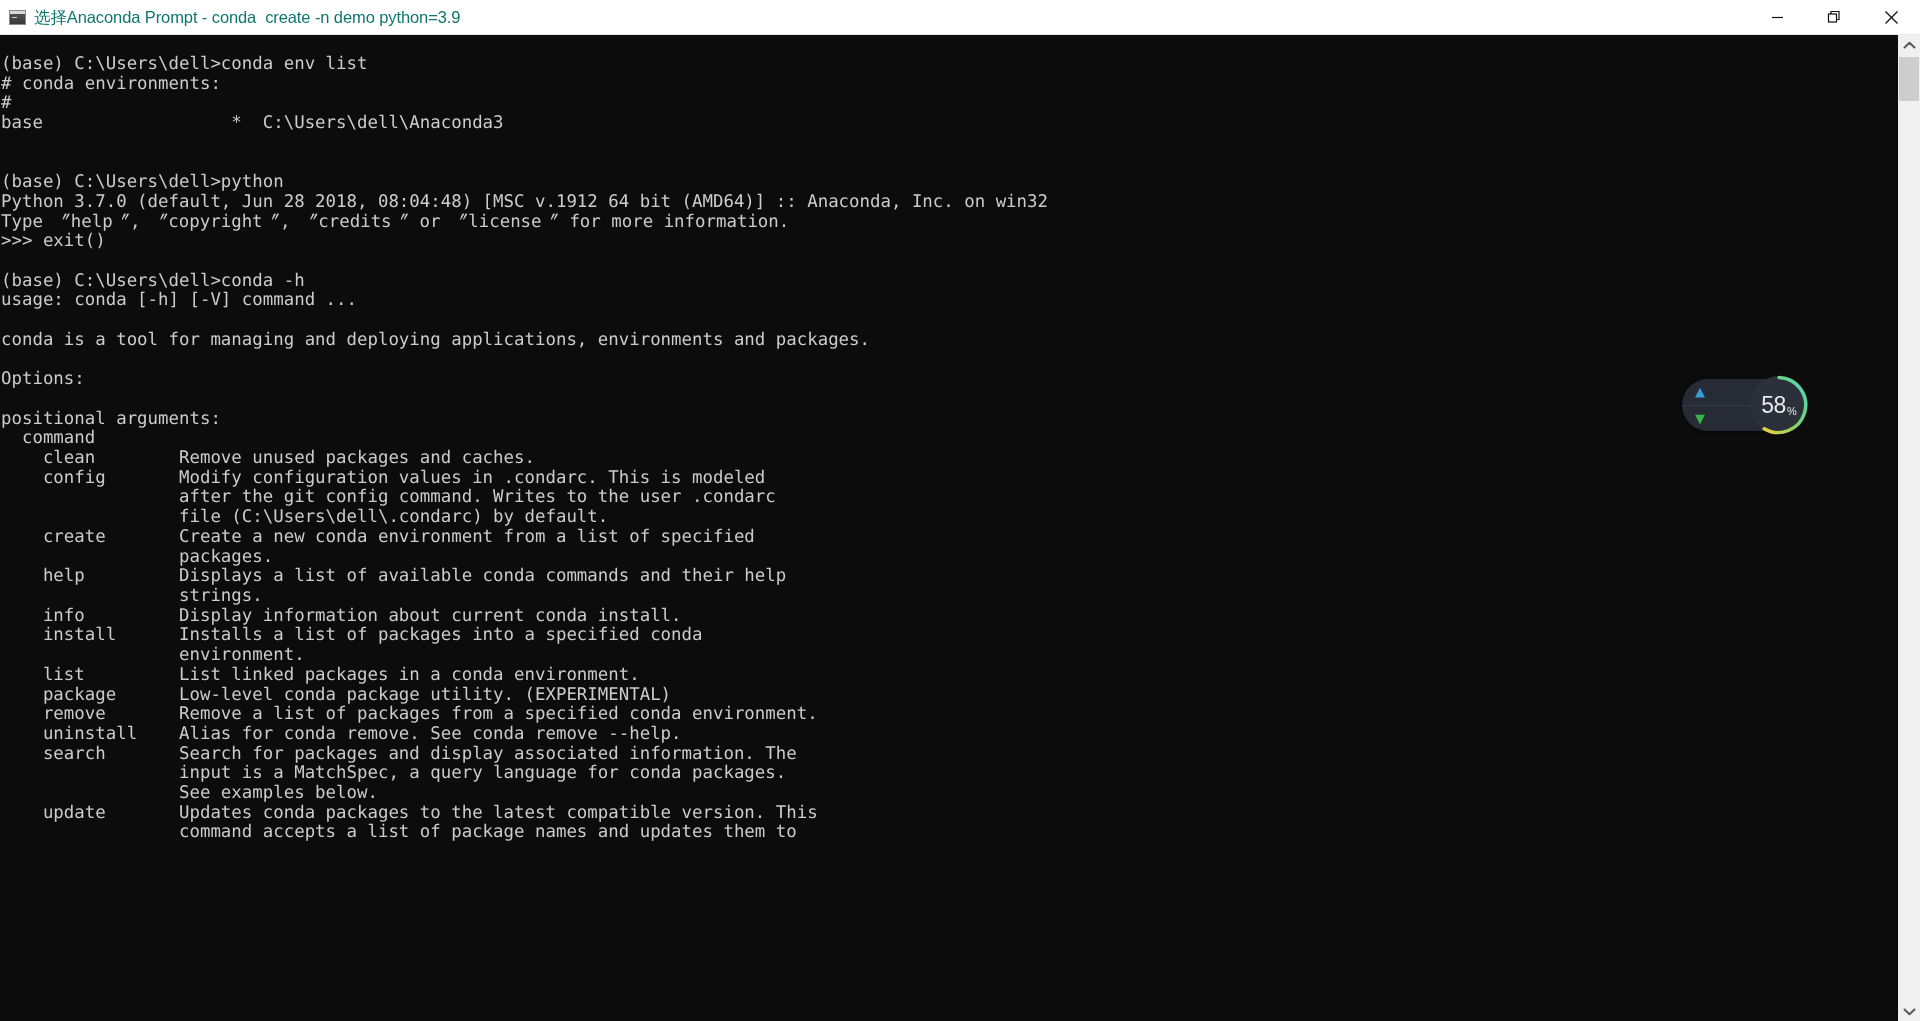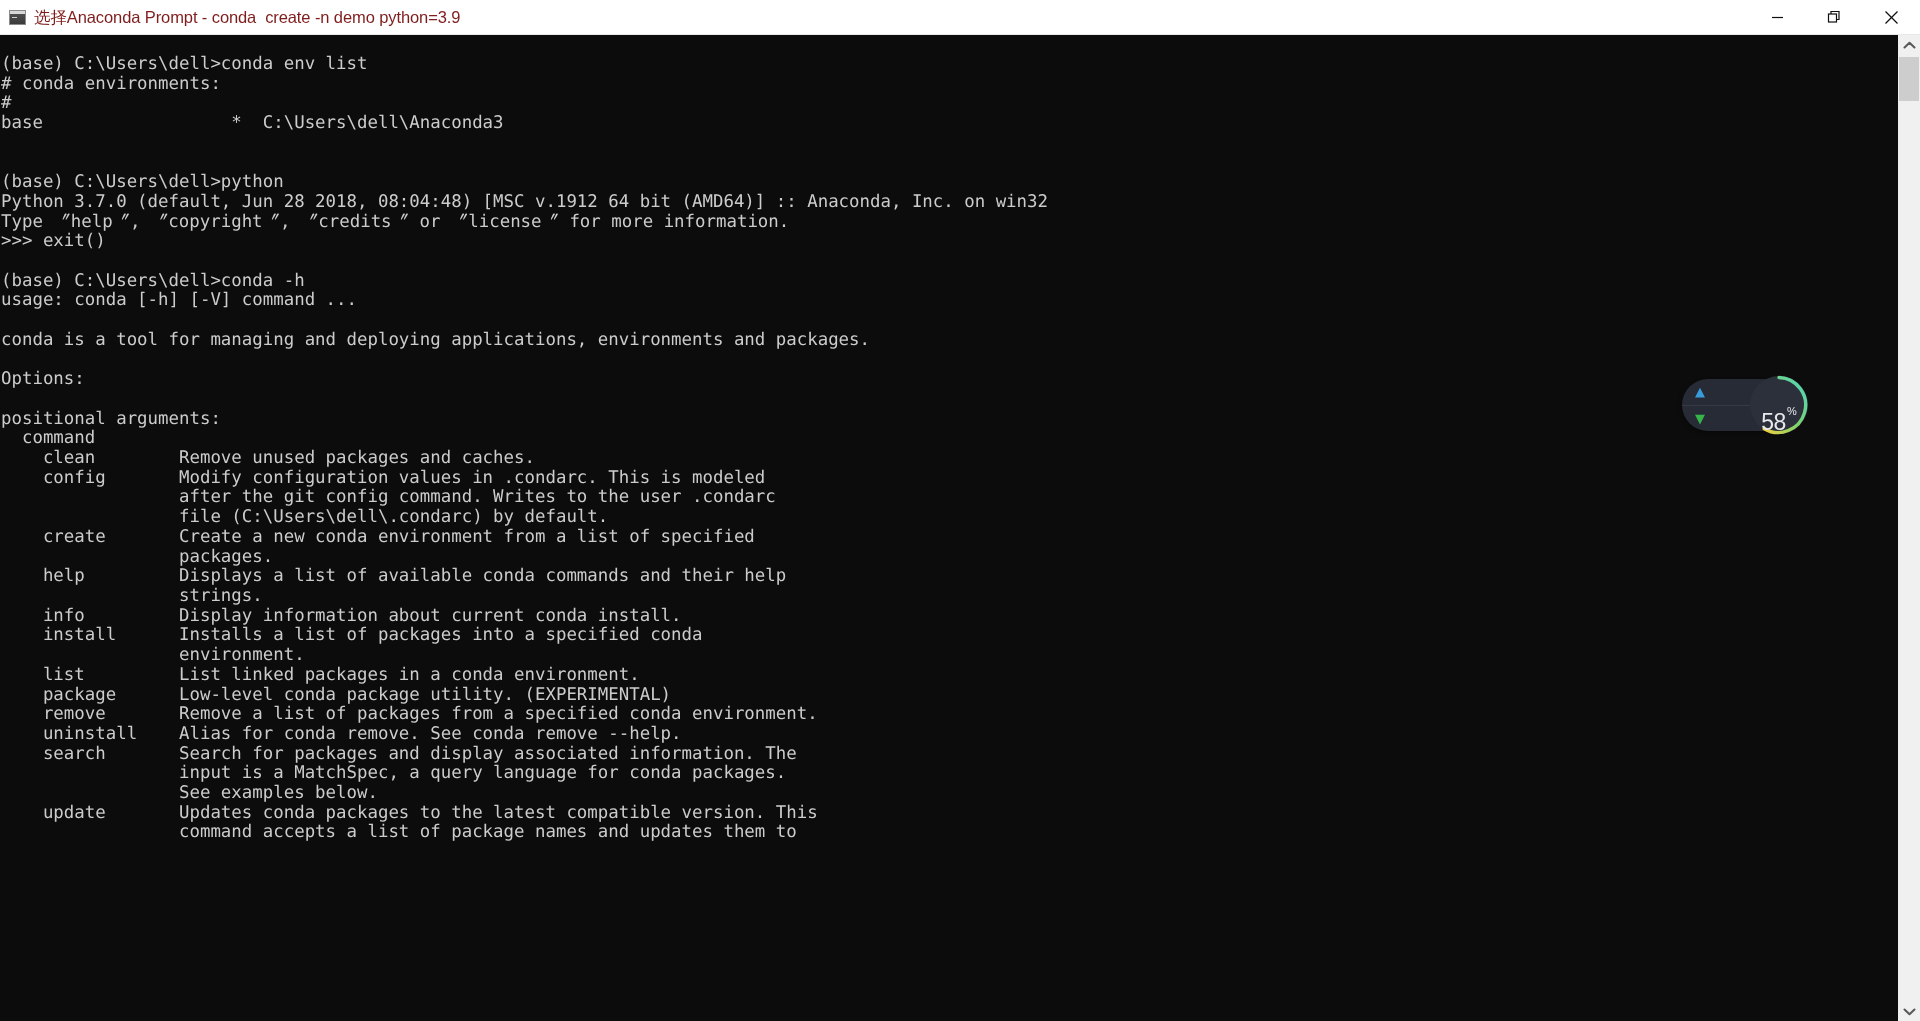--- a/index.html
+++ b/index.html
@@ -57,21 +57,21 @@
     position: absolute;
     left: 2px;
     top: 6px;
     width: 5px;
     height: 1px;
     background: #cfcfcf;
   }
   .title-text {
     font-family: "Liberation Sans", sans-serif;
     font-size: 16.5px;
-    color: #7f1d1d;
+    color: #0f766e;
     white-space: pre;
     letter-spacing: -0.1px;
     line-height: 1;
     text-align: center;
   }
   .title-buttons {
     display: flex;
     height: 34px;
     flex: none;
   }
@@ -202,21 +202,21 @@
     left: 0;
     top: 0;
   }
   .mon-gauge-label {
     position: absolute;
     left: 0;
     top: 0;
     width: 62px;
     height: 62px;
     display: flex;
-    align-items: flex-end;
+    align-items: center;
     justify-content: center;
     font-family: "Liberation Sans", sans-serif;
     color: #e9e9ec;
   }
   .mon-pct-num {
     font-size: 23px;
     letter-spacing: -0.5px;
   }
   .mon-pct-sym {
     font-size: 11px;

